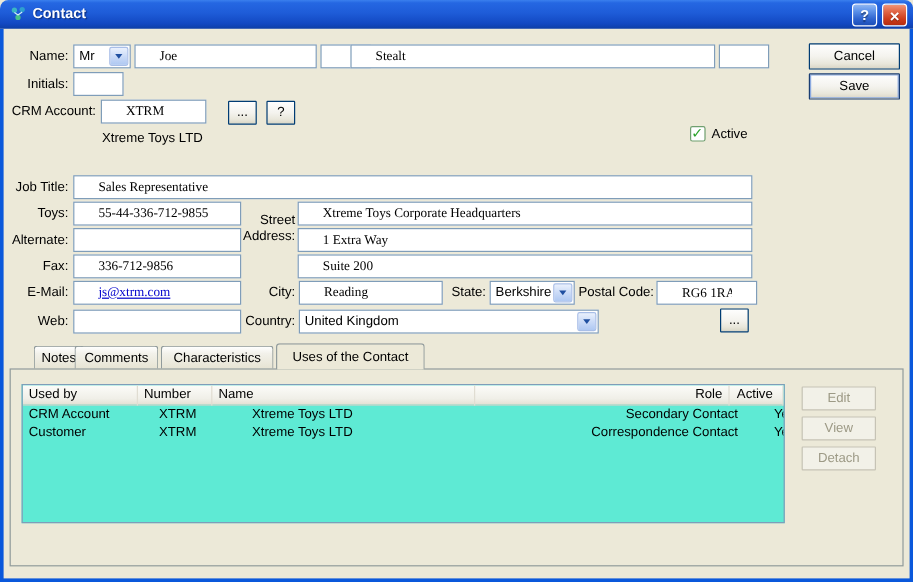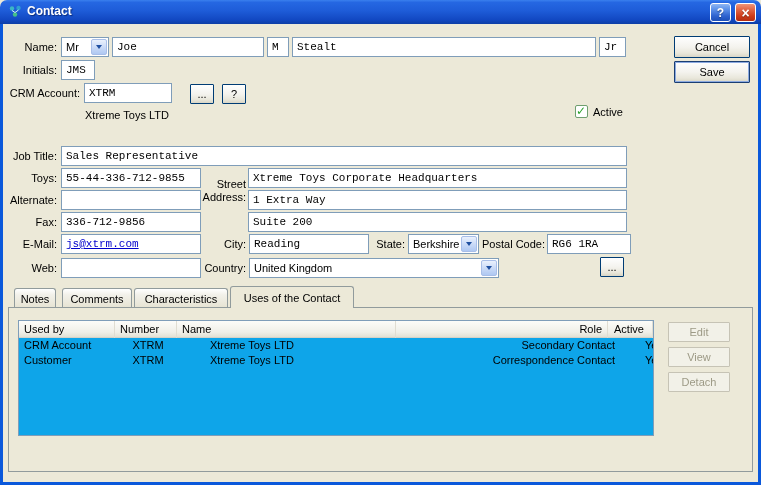--- a/index.html
+++ b/index.html
@@ -31,21 +31,21 @@
   .edge-l { left:0; top:24px; width:3px; bottom:0; }
   .edge-r { right:0; top:24px; width:3px; bottom:0; }
   .edge-b { left:0; bottom:0; height:3px; width:761px; }
 
   .lbl { position:absolute; text-align:right; white-space:nowrap; }
   .lbl-l { position:absolute; text-align:left; white-space:nowrap; }
   .static { position:absolute; white-space:nowrap; }
 
   .tf {
     position:absolute; height:20px; border:1px solid #7F9DB9; background:#fff;
-    font-family:Liberation Mono, monospace; font-size:11px; padding:2px 4px; margin:0;
+    font-family:Liberation Serif, serif; font-size:11px; padding:2px 20px; margin:0;
   }
   .link-field { display:flex; align-items:center; }
   .email-link { color:#0000CC; text-decoration:underline; cursor:pointer; }
 
   .combo {
     position:absolute; height:20px; border:1px solid #7F9DB9; background:#fff;
     display:flex; align-items:center;
   }
   .ctext { flex:1; padding:0 4px; overflow:hidden; white-space:nowrap; }
   .cbtn {
@@ -84,21 +84,21 @@
   .tab.active {
     top:286px; height:22px; background:#ECE9D8; z-index:3;
   }
   .panel {
     position:absolute; left:8px; top:307px; width:745px; height:165px;
     border:1px solid #919B9C; background:#ECE9D8; z-index:2;
   }
 
   .table {
     position:absolute; left:18px; top:320px; width:636px; height:116px;
-    border:1px solid #7F9DB9; background:#0ea5e9; z-index:4; overflow:hidden;
+    border:1px solid #7F9DB9; background:#5eead4; z-index:4; overflow:hidden;
   }
   .thead {
     display:flex; height:17px; align-items:center;
     background:linear-gradient(180deg,#FCFCF9 0%,#F0EFE8 70%,#E3E1D4 100%);
     border-bottom:1px solid #D5D2C8;
   }
   .th { padding:0 5px; border-right:1px solid #E0DDD2; height:17px; line-height:17px; overflow:hidden; white-space:nowrap; }
   .tr { display:flex; height:15px; line-height:15px;gap:20px; }
   .td { padding:0 5px; overflow:hidden; white-space:nowrap; }
   .c1 { width:96px; } .c2 { width:62px; } .c3 { width:219px; } .c4 { width:212px;text-align:right; }
@@ -190,21 +190,21 @@
 
   <div class="lbl" style="left:200px;top:262px;width:46px">Country:</div>
   <div class="combo" style="left:249px;top:258px;width:250px">
     <span class="ctext">United Kingdom</span>
     <span class="cbtn">
         <i class="tri"></i>
       </span>
   </div>
   <div class="btn small" style="left:600px;top:257px;width:24px">...</div>
 
-  <div class="tab" style="left:14px;width:42px">Notes</div>
+  <div class="tab" style="left:28px;width:42px">Notes</div>
   <div class="tab" style="left:62px;width:70px">Comments</div>
   <div class="tab" style="left:134px;width:94px">Characteristics</div>
   <div class="tab active" style="left:230px;width:124px">Uses of the Contact</div>
 
   <div class="panel"></div>
 
   <div class="table">
     <div class="thead">
       <div class="th c1">Used by</div>
       <div class="th c2">Number</div>

